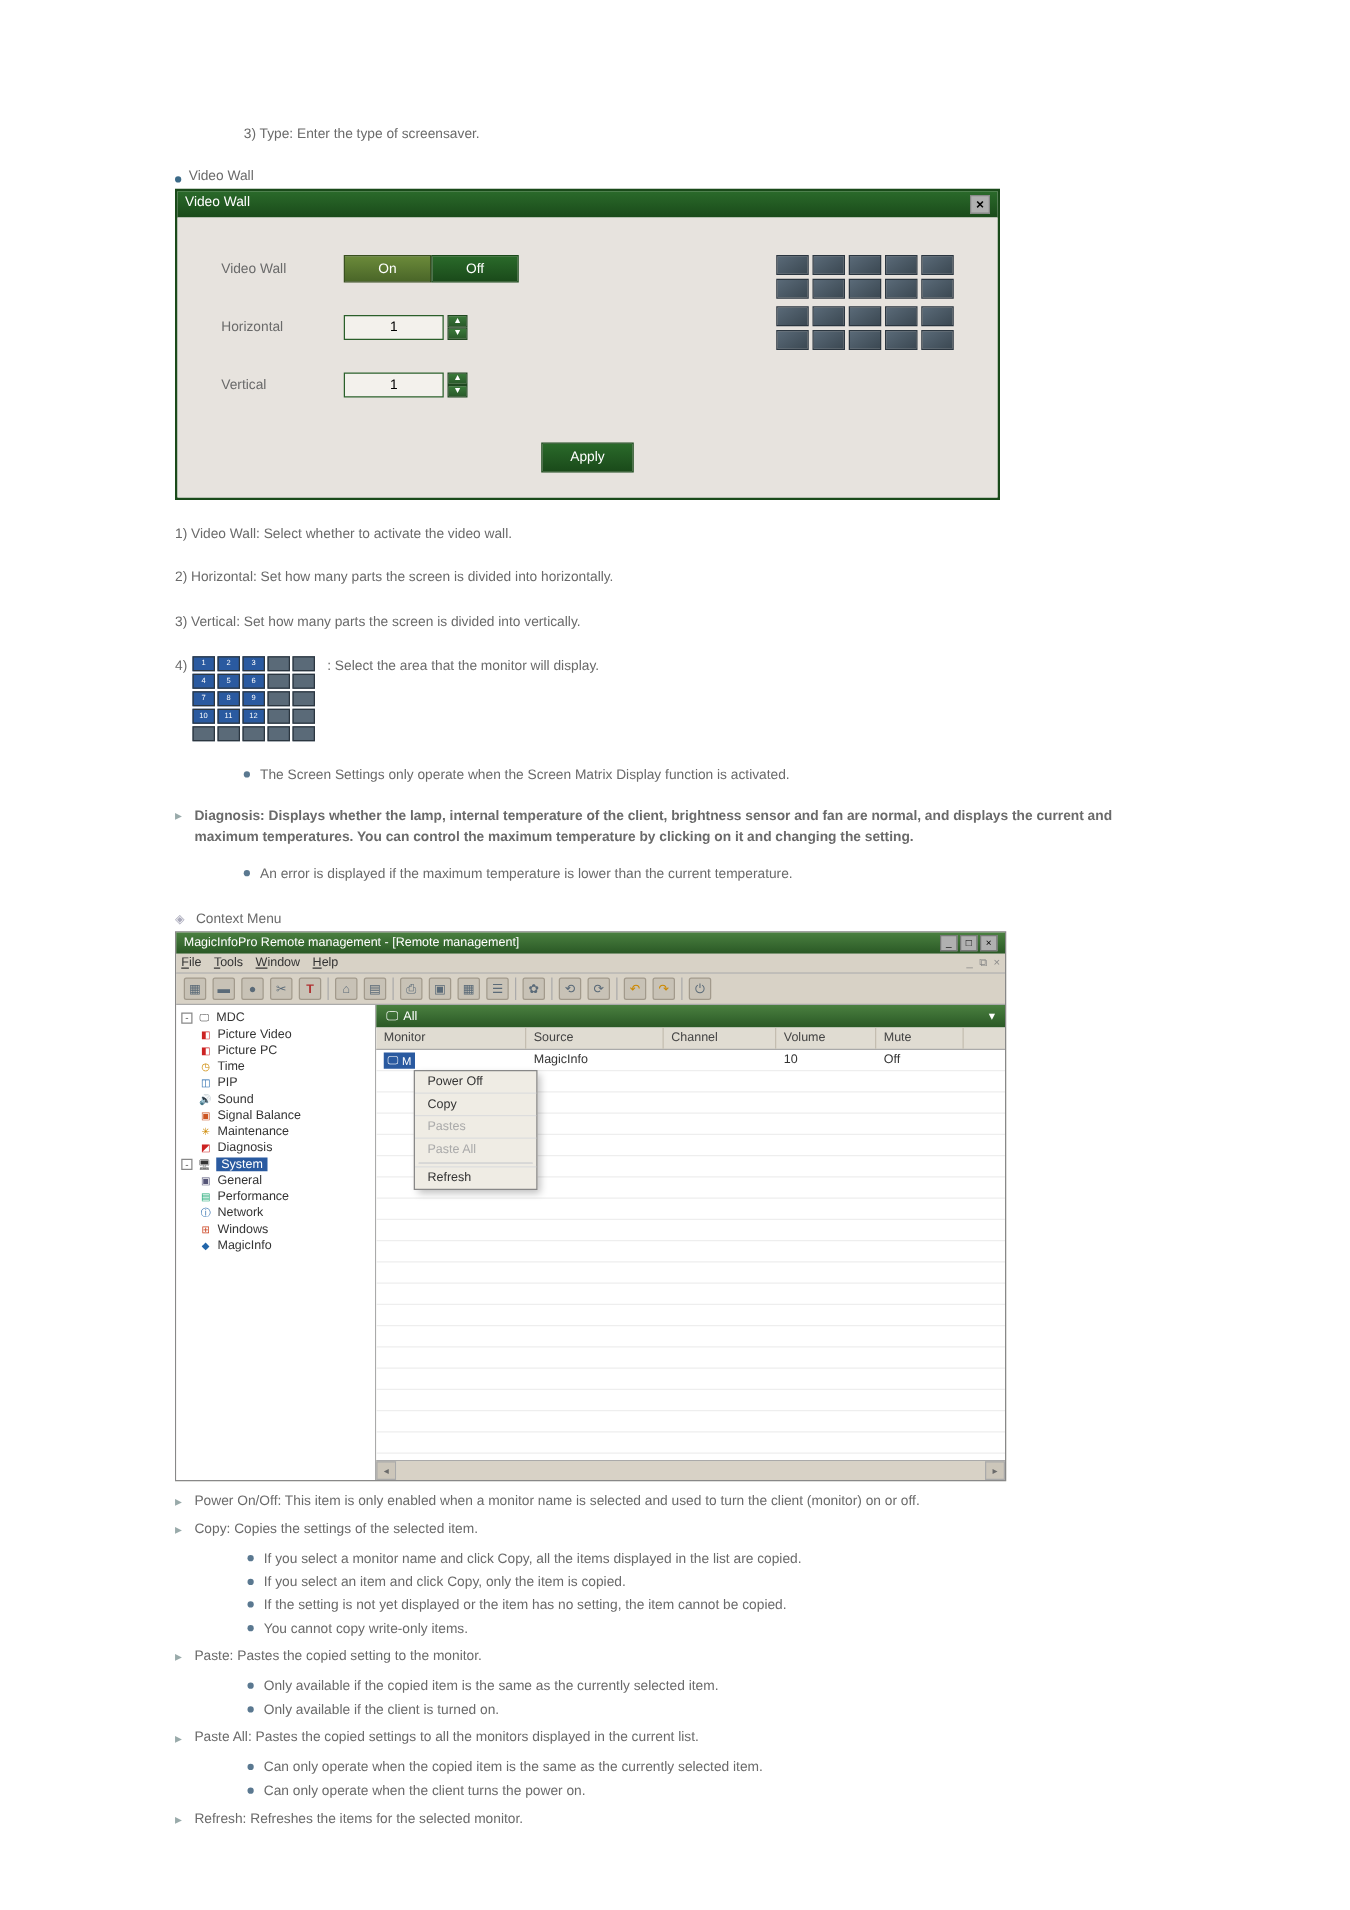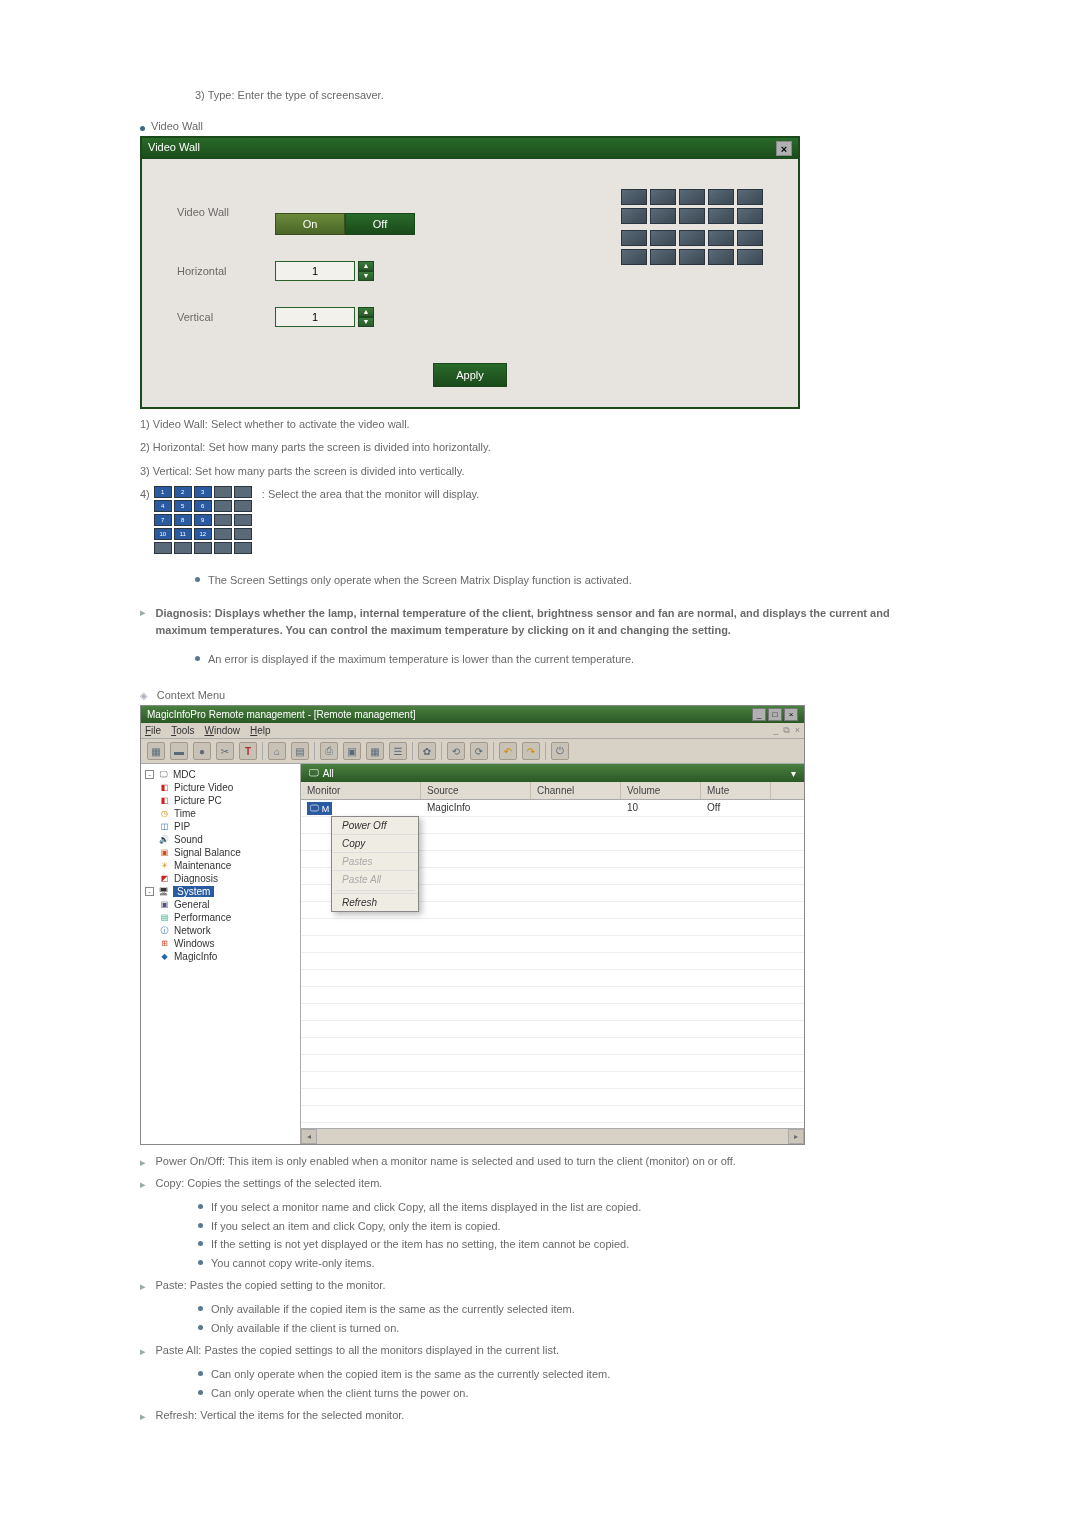--- a/index.html
+++ b/index.html
@@ -1,33 +1,33 @@
 <!DOCTYPE html>
 <html><head>
 <meta charset="utf-8">
 <style>
   * { margin: 0; padding: 0; box-sizing: border-box; }
   body { font-family: Verdana, Arial, sans-serif; font-size: 11px; color: #6a6a6a; background: #fff; width: 1080px; padding: 80px 0 40px 0; }
   .content { margin-left: 195px; width: 720px; }
-  .line { margin: 7px 0; line-height: 1.5; }
+  .line { margin: 19px 0; line-height: 1.5; }
   .bullet-section { margin-top: 16px; }
   .bullet-hdr { display: flex; align-items: flex-start; gap: 6px; margin: 4px 0; }
   .dot { width: 5px; height: 5px; background: #3b6a88; border-radius: 50%; margin-top: 6px; flex: none; }
   .dot-sm { width: 5px; height: 5px; background: #5a7890; border-radius: 50%; margin-top: 5px; flex: none; }
   .arrow { color: #9aa; font-size: 11px; margin-right: 4px; margin-top: 1px; flex: none; }
   .sec-icon { color: #aab; font-size: 10px; margin-right: 4px; }
 
   
   .vw-window { border: 2px solid #1a4a1a; margin: 4px 0; background: #eee; width: 660px; margin-left: -55px; }
   .vw-title { background: linear-gradient(#2a6a2a,#1a4a1a); color: #fff; padding: 3px 6px; display: flex; justify-content: space-between; font-size: 11px; }
   .vw-close { background: #b0b0b0; color: #000; width: 16px; height: 15px; text-align: center; line-height: 14px; border: 1px solid #888; font-weight: bold; }
   .vw-body { padding: 30px 35px 20px 35px; background: #e7e3de; }
   .vw-row { display: flex; align-items: center; gap: 18px; margin-bottom: 26px; }
   .vw-label { width: 80px; color: #6a6a6a; font-size: 11px; }
-  .seg { display: flex; margin-top: 24px; }
+  .seg { display: flex; }
   .seg-btn { width: 70px; height: 22px; display: flex; align-items: center; justify-content: center; font-size: 11px; color: #fff; }
   .seg-on { background: linear-gradient(#6b8a3a,#4a6628); border: 1px solid #3a5020; }
   .seg-off { background: linear-gradient(#2a6a2a,#1a4a1a); border: 1px solid #1a4a1a; }
   .spinner { display: flex; align-items: center; }
   .spin-input { width: 80px; height: 20px; border: 1px solid #2a5f2a; text-align: center; font-size: 11px; background: #f3f1ec; }
   .spin-btns { display: flex; flex-direction: column; margin-left: 3px; }
   .spin-b { width: 16px; height: 10px; background: linear-gradient(#3a7a3a,#2a5a2a); border: 1px solid #204820; font-size: 7px; color: #fff; display: flex; align-items: center; justify-content: center; line-height: 1; }
   .apply { background: linear-gradient(#2a6a2a,#1a4a1a); color: #fff; padding: 5px 22px; border: 1px solid #1a4a1a; font-size: 11px; margin: 10px auto 0; display: block;}
   .vwgrid-r { display: flex; flex-direction: column; gap: 6px; }
   .vwgrid { display: grid; grid-template-columns: repeat(5, 26px); grid-auto-rows: 16px; gap: 3px; }
@@ -71,21 +71,21 @@
   .sel { background: #2a5aa0; color: #fff; padding: 0 4px; }
   .cm-main { flex: 1; display: flex; flex-direction: column; background: #fff; }
   .tabbar { background: linear-gradient(#4a8040,#2a5825); color: #fff; padding: 3px 8px; font-size: 10px; display: flex; align-items: center; gap: 4px; }
   .list-hdr { display: flex; background: #e0dcd2; border-bottom: 1px solid #aaa; font-size: 10px; color: #444; }
   .list-hdr > div { padding: 3px 6px; border-right: 1px solid #c4bdb0; }
   .col-m { width: 120px; } .col-s { width: 110px; } .col-c { width: 90px; } .col-v { width: 80px; } .col-mu { width: 70px; }
   .listbody { flex: 1; position: relative; overflow: hidden; }
   .listrow { display: flex; font-size: 10px; color: #333; border-bottom: 1px dotted transparent; }
   .listrow > div { padding: 2px 6px; }
   .monpill { display: inline-flex; align-items: center; gap: 3px; background: #2a5aa0; color: #fff; padding: 1px 3px; font-size: 9px; }
-  .ctxmenu { position: absolute; left: 30px; top: 16px; background: #efece4; border: 1px solid #888; box-shadow: 3px 3px 6px rgba(0,0,0,0.25); font-size: 10px; width: 88px; z-index: 5; font-style: italic; }
+  .ctxmenu { position: absolute; left: 30px; top: 16px; background: #efece4; border: 1px solid #888; box-shadow: 3px 3px 6px rgba(0,0,0,0.25); font-size: 10px; width: 99px; z-index: 5; }
   .ctxmenu div { padding: 3px 10px; color: #333; border-top: 1px solid #ddd; }
   .ctxmenu div:first-child { border-top: none; }
   .ctxmenu .dis { color: #aaa; }
   .ctxmenu .sep { height: 1px; background: #bbb; padding: 0; margin: 2px 3px; }
   .rowlines { position: absolute; inset: 0; }
   .rline { border-bottom: 1px solid #eee; height: 17px; }
   .hscroll { height: 16px; background: #e0dcd2; border-top: 1px solid #aaa; display: flex; }
   .hs-btn { width: 16px; background: #ccc6ba; border: 1px solid #aaa; font-size: 8px; text-align: center; line-height: 14px; }
   .hs-track { flex: 1; background: #d8d2c6; }
 
@@ -457,18 +457,18 @@
             <span class="dot-sm"></span>
             <span>Can only operate when the copied item is the same as the currently selected item.</span>
           </div>
         <div class="brow">
             <span class="dot-sm"></span>
             <span>Can only operate when the client turns the power on.</span>
           </div>
       </div>
       <div class="desc">
           <span class="arrow">▸</span>
-          <div>Refresh: Vertical the items for the selected monitor.</div>
+          <div>Refresh: Refreshes the items for the selected monitor.</div>
         </div>
     </div>
 
   </div>
 </div>
 
 </body></html>

